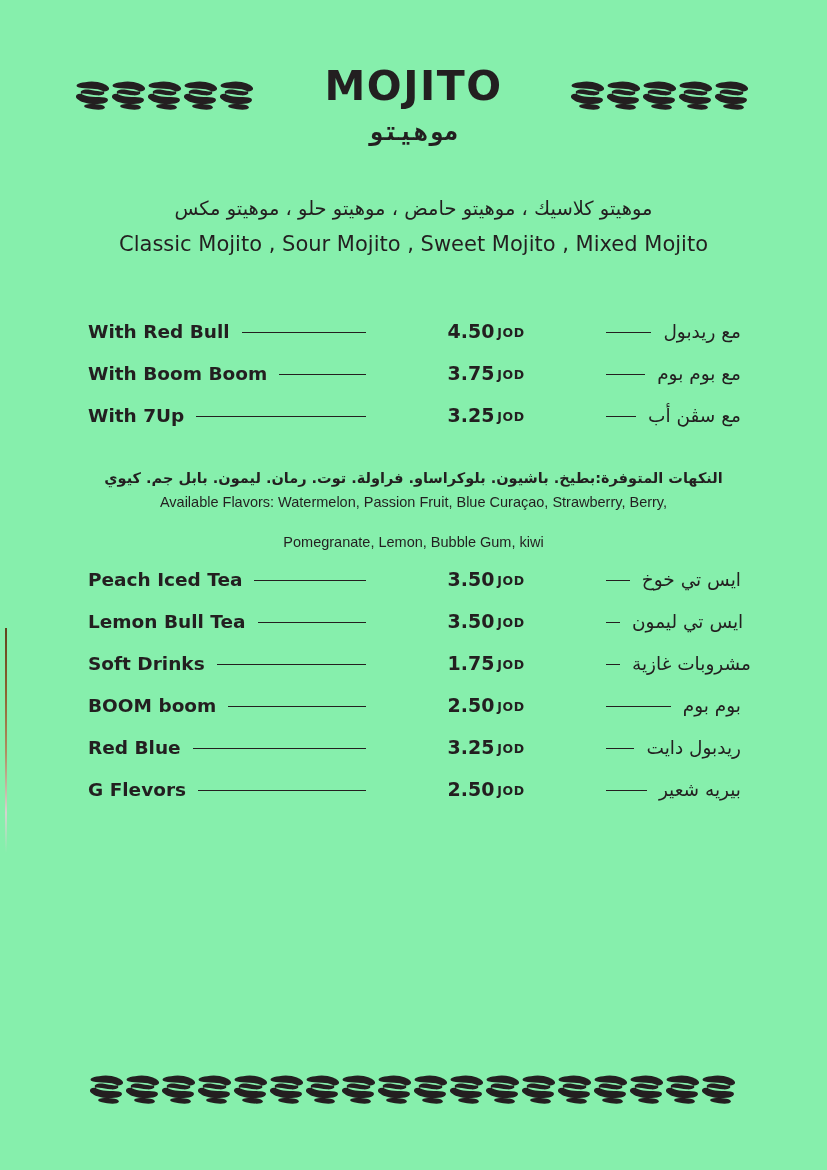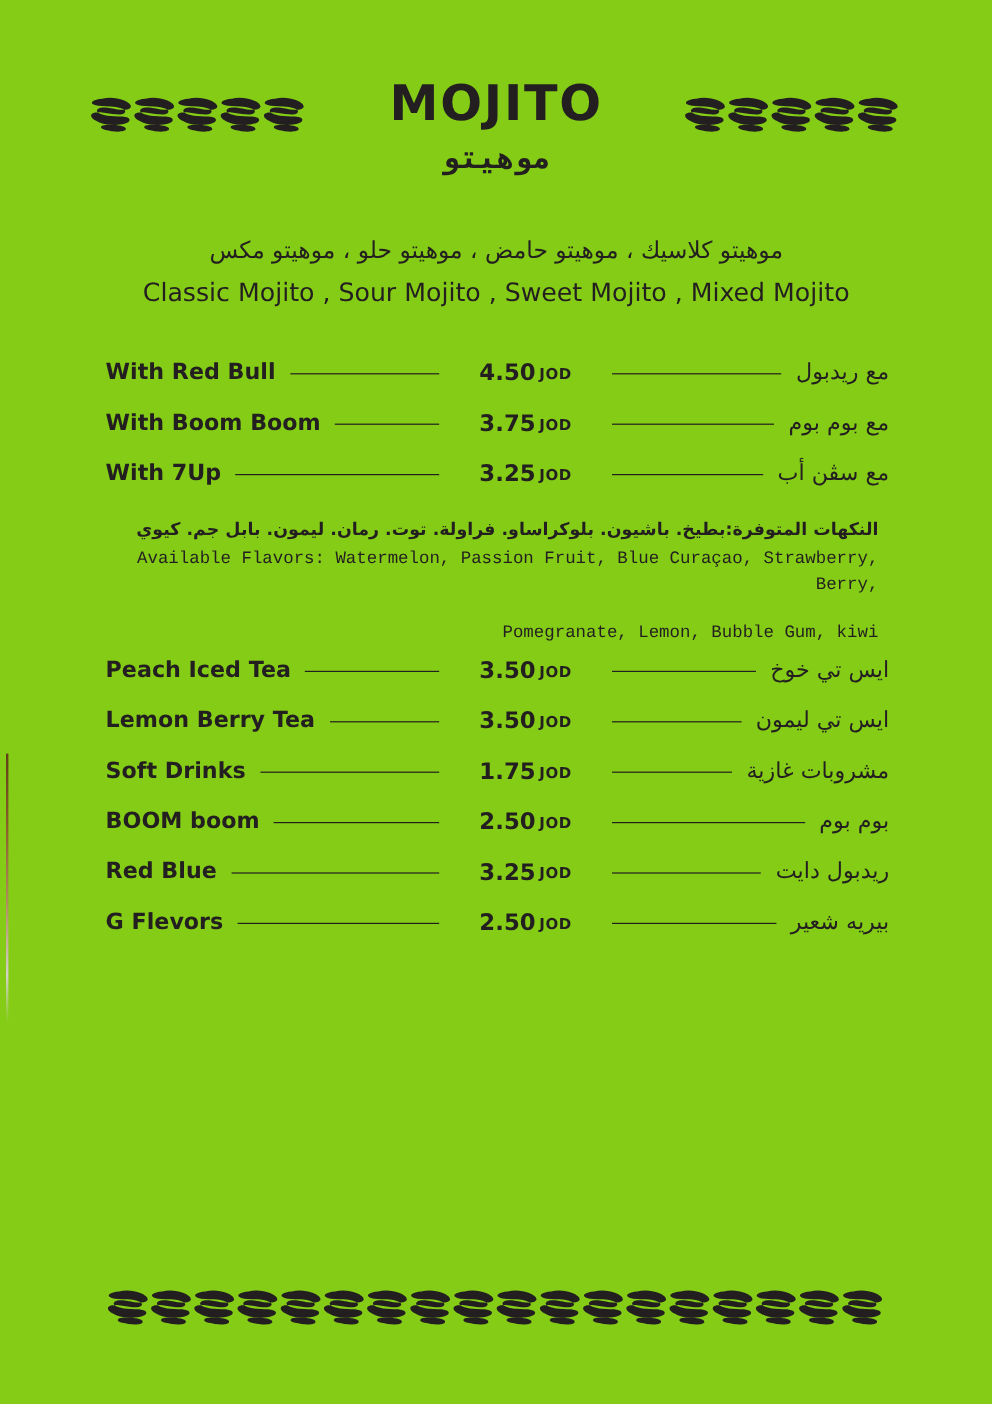--- a/index.html
+++ b/index.html
@@ -12,21 +12,21 @@
     height: 1170px;
     position: relative;
     font-family: "Liberation Sans", sans-serif;
     color: #231f20;
     overflow: hidden;
   }
 
   .page {
     position: absolute;
     inset: 0;
-    background: #84cc16;
+    background: #86efac;
   }
 
   
   .edge-strip {
     position: absolute;
     left: 5px;
     top: 628px;
     width: 2px;
     height: 225px;
     background: linear-gradient(to bottom,
@@ -113,22 +113,23 @@
   .section {
     position: absolute;
     left: 88px;
     right: 86px;
   }
   #section-mojito-addons { top: 300px; }
   #section-drinks       { top: 548px; }
 
   .row {
     display: flex;
-    align-items: flex-start;
+    align-items: flex-end;
     height: 42px;
+    gap: 48px;
   }
   .row-name {
     font-family: "DejaVu Sans", sans-serif;
     font-weight: 700;
     font-size: 18.5px;
     white-space: nowrap;
     color: #231f20;
     flex: 0 0 auto;
   }
   .leader {
@@ -170,33 +171,33 @@
   
   .col-left  { width: 290px; display: flex; align-items: center; }
   .col-price { width: 120px; display: flex; justify-content: center; }
   .col-right { width: 1px; flex: 1 1 auto; display: flex; align-items: center; }
 
   
   .flavors {
     position: absolute;
     left: 95px;
     right: 95px;
-    top: 432px;
-    text-align: right;
+    top: 468px;
+    text-align: center;
   }
   .flavors-ar {
     direction: rtl;
     font-family: "DejaVu Sans", sans-serif;
     font-weight: 700;
     font-size: 14.5px;
     line-height: 1.45;
     color: #231f20;
   }
   .flavors-en {
-    font-family: Liberation Mono, monospace;
+    font-family: Liberation Sans, sans-serif;
     font-size: 14.5px;
     line-height: 1.5;
     margin-top: 3px;
     color: #231f20;
   }
 
   
   .footer-band {
     position: absolute;
     left: 0;
@@ -373,21 +374,21 @@
         <div class="col-price">
           <span class="row-price"><span>3.50</span><span class="cur">JOD</span></span>
         </div>
         <div class="col-right">
           <span class="leader"></span>
           <span class="row-name-ar">ايس تي خوخ</span>
         </div>
       </div>
       <div class="row">
         <div class="col-left">
-          <span class="row-name">Lemon Berry Tea</span>
+          <span class="row-name">Lemon Bull Tea</span>
           <span class="leader"></span>
         </div>
         <div class="col-price">
           <span class="row-price"><span>3.50</span><span class="cur">JOD</span></span>
         </div>
         <div class="col-right">
           <span class="leader"></span>
           <span class="row-name-ar">ايس تي ليمون</span>
         </div>
       </div>

